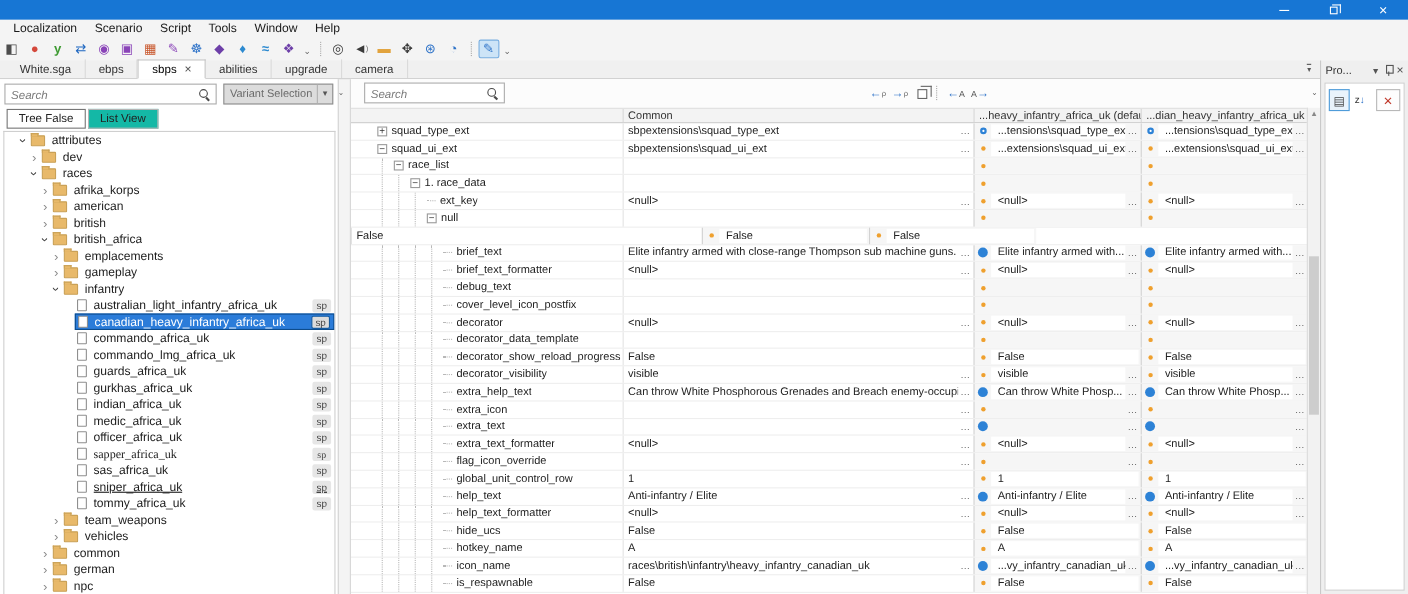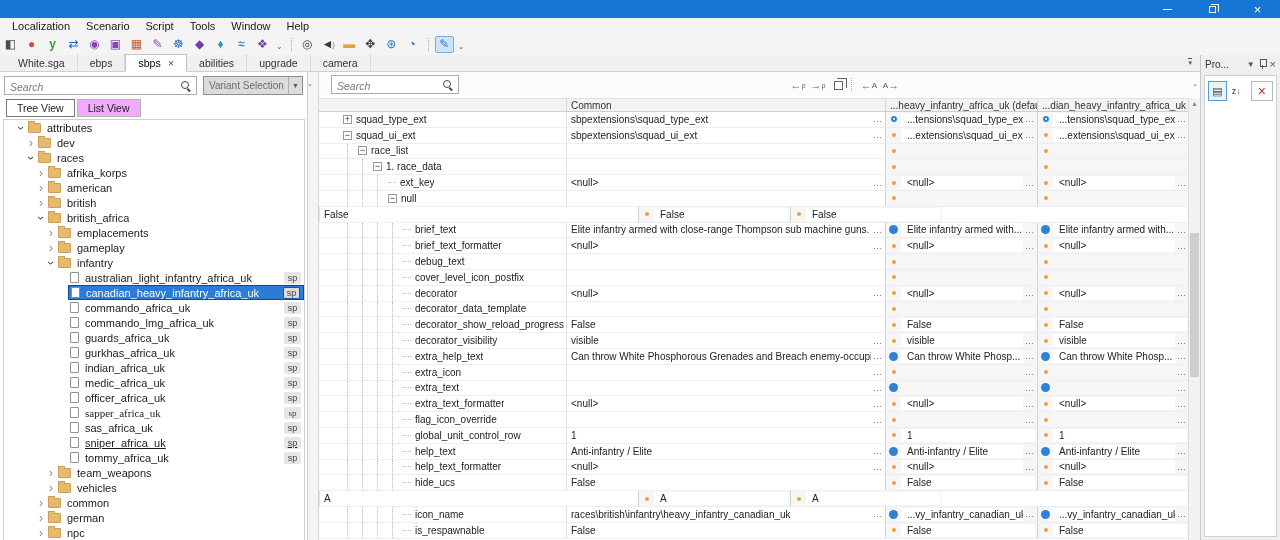--- a/index.html
+++ b/index.html
@@ -42,21 +42,21 @@
   .searchbox input { border:0; width:100%; height:100%; font-family:"Liberation Sans",sans-serif; font-size:10.5px; padding:0 18px 0 5px; color:#333; outline:none; background:transparent;font-style:italic; }
   .searchbox input::placeholder { color:#7a7a7a; opacity:1; }
   .lens { position:absolute; right:4px; top:4px; width:11px; height:11px; }
   .lens::before { content:""; position:absolute; left:0; top:0; width:6px; height:6px; border:1.4px solid #4a4a4a; border-radius:50%; }
   .lens::after { content:""; position:absolute; left:7px; top:7px; width:4px; height:1.5px; background:#4a4a4a; transform:rotate(45deg); transform-origin:0 0; }
   #lp-search { left:4px; width:193px; }
   #variantsel { position:absolute; left:203px; top:0; width:100px; height:19px; background:#dcdcdc; border:1px solid #8e8e8e; display:flex; align-items:center; font-size:10px; color:#6b6b6b; padding-left:5px; }
   #variantsel .varrow { margin-left:auto; border-left:1px solid #b0b0b0; height:100%; width:14px; display:flex; align-items:center; justify-content:center; font-size:7px; color:#555; }
   .mini-ovf { position:absolute; left:307px; top:4px; font-size:7px; color:#666; }
   #viewtabs { position:absolute; left:6px; top:27px; height:18px; display:flex; }
-  .vtab { height:18px; display:flex; align-items:center; padding:0 10px; font-size:10.5px; color:#222; border:1px solid #b5b5b5; background:#f0abfc; margin-right:2px; }
+  .vtab { height:18px; display:flex; align-items:center; padding:0 10px; font-size:10.5px; color:#222; border:1px solid #b5b5b5; background:#14b8a6; margin-right:2px; }
   .vtab.active { background:#fff; border-color:#767676; }
   #tree { position:absolute; left:3px; top:47px; width:302px; height:421px; border:1px solid #cfcfcf; border-bottom:0; overflow:hidden; background:#fff; }
   .trow { display:flex; align-items:center; height:15px; font-size:11px; color:#1c1c1c; }
   .chev { width:14px; text-align:center; font-size:12px; color:#8a8a8a; line-height:10px; flex:0 0 14px; }
   .chev.exp { transform:rotate(90deg); color:#404040; }
   .tcontent { flex:1; display:flex; align-items:center; height:15px; padding-right:3px; min-width:0; }
   .trow.sel .tcontent { background:#2b7cd9; border:1px solid #0d4c8c; }
   .trow.sel .tlabel { color:#fff; }
   .ficon { width:13px; height:10px; position:relative; background:#e8b96a; border:1px solid #c9a157; border-radius:1px; margin-right:6px; margin-top:1px; flex:0 0 13px; }
   .ficon::before { content:""; position:absolute; top:-3px; left:-1px; width:5px; height:2px; background:#e8b96a; border:1px solid #c9a157; border-bottom:0; }
@@ -202,21 +202,21 @@
         <input placeholder="Search" style="">
         <span class="lens"></span>
       </div>
       <div id="variantsel">
         <span>Variant Selection</span>
         <span class="varrow">▼</span>
       </div>
       <span class="mini-ovf">⌄</span>
     </div>
     <div id="viewtabs">
-        <div class="vtab active">Tree View</div>
+        <div class="vtab active">Tree False</div>
         <div class="vtab">List View</div>
       </div>
     <div id="tree">
         <div class="trow" style="padding-left: 10px;">
           <span class="chev exp">›</span>
           <div class="tcontent">
             <span class="ficon"></span>
             <span class="tlabel">attributes</span>
             <span class="tspace"></span>
           </div>
@@ -1112,20 +1112,29 @@
             <div class="chip">False</div>
           </div>
           <div class="cell-ovr">
             <span class="ovr-ind">
               <span class="odot"></span>
             </span>
             <div class="chip">False</div>
           </div>
         </div>
         <div class="grow">
+          <div class="cell-name">
+            <span class="guide" style="left: 28px;"></span>
+            <span class="guide" style="left: 43px;"></span>
+            <span class="guide" style="left: 58px;"></span>
+            <span class="guide" style="left: 73px;"></span>
+            <span style="flex: 0 0 84px;"></span>
+            <span class="ndash"></span>
+            <span class="nlabel">hotkey_name</span>
+          </div>
           <div class="cell-common">
             <span class="cc-text">A</span>
           </div>
           <div class="cell-ovr">
             <span class="ovr-ind">
               <span class="odot"></span>
             </span>
             <div class="chip">A</div>
           </div>
           <div class="cell-ovr">

